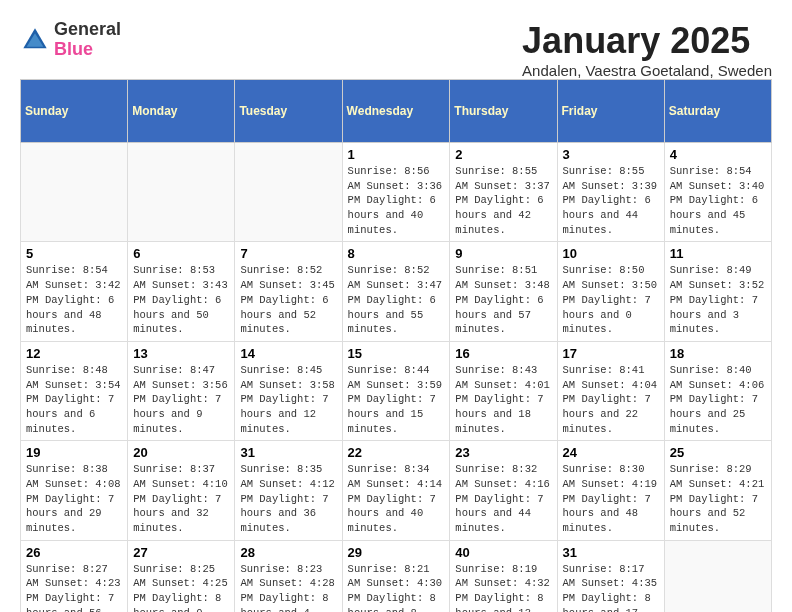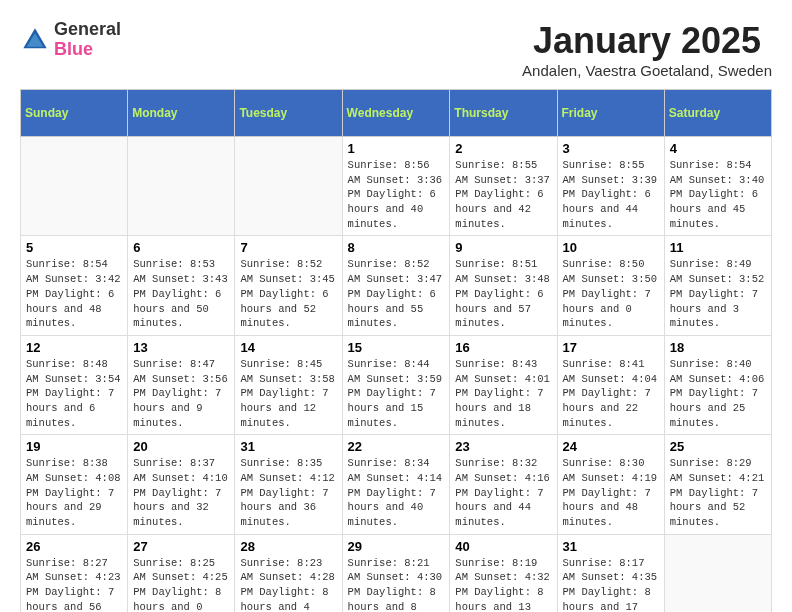--- a/index.html
+++ b/index.html
@@ -7,59 +7,58 @@
       font-family: Arial, sans-serif;
       background: #fff;
       width: 792px;
       min-height: 612px;
       padding: 20px;
     }
     .header {
       display: flex;
       align-items: flex-start;
       justify-content: space-between;
-      margin-bottom: 10px;
     }
     .logo {
       display: flex;
       align-items: center;
       gap: 4px;
     }
     .logo-text {
       font-size: 18px;
       font-weight: bold;
       line-height: 1.1;
     }
     .logo-general { color: #333; }
     .logo-blue { color: #ec4899; }
     .logo-icon {
       width: 30px;
       height: 30px;
     }
     .title-block {
-      text-align: center;
+      text-align: left;
     }
     .month-title {
       font-size: 36px;
       font-weight: bold;
       color: #222;
     }
     .location {
       font-size: 15px;
       color: #333;
     }
     .calendar {
       width: 100%;
       border-collapse: collapse;
       font-size: 11px;
     }
     .calendar th {
       background: #3a6bbf;
-      color: #bef264;
-      padding: 16px 4px;
+      color: #fef9c3;
+      padding: 24px 4px;
       text-align: left;
       font-size: 12px;
       border: 1px solid #ccc;
     }
     .calendar td {
       vertical-align: top;
       padding: 4px 5px;
       border: 1px solid #ddd;
       width: 110px;
       min-height: 80px;

